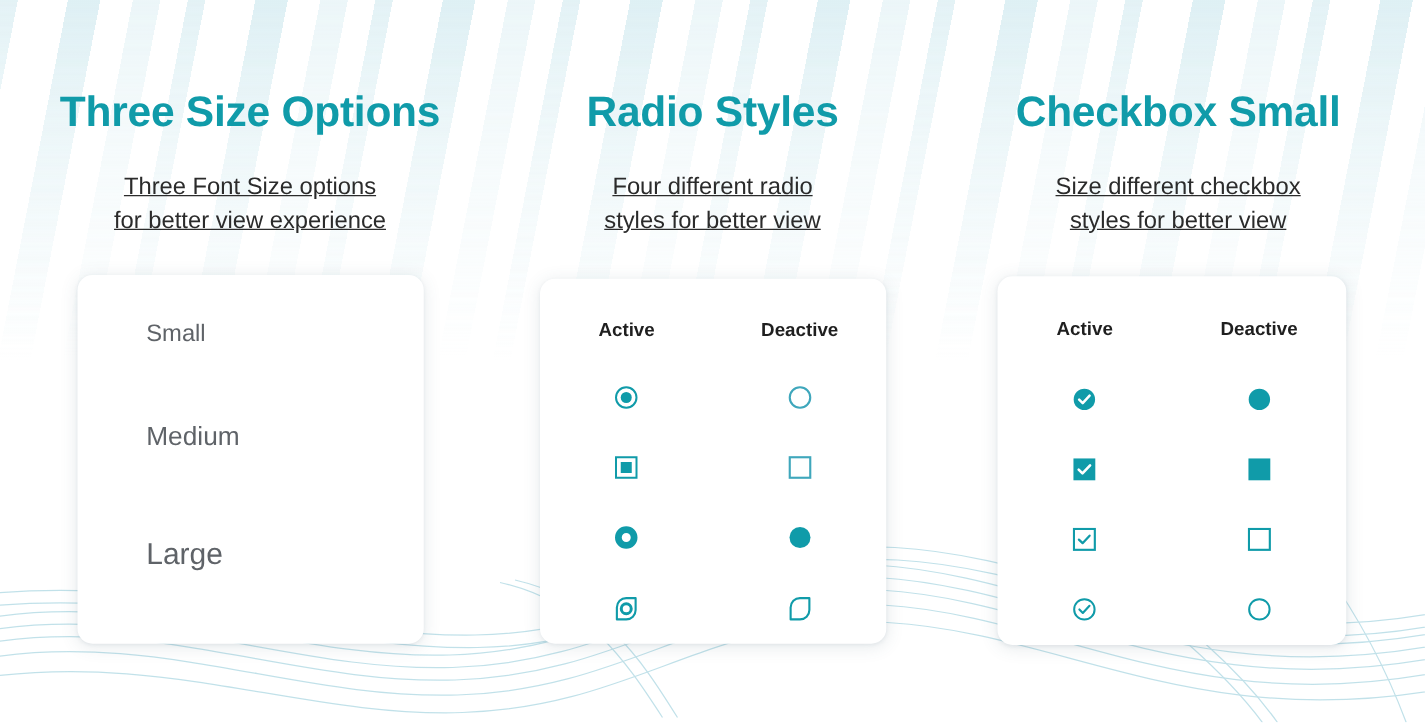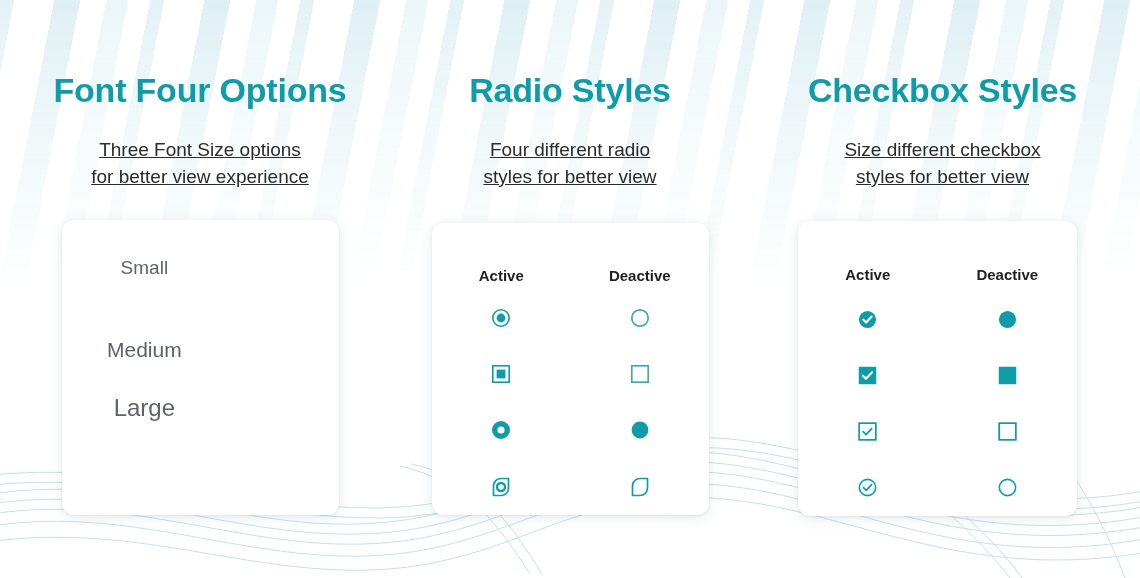--- a/index.html
+++ b/index.html
@@ -64,28 +64,28 @@
     position:absolute;
     background:#fff;
     border-radius:12px;
     box-shadow:0 2px 14px rgba(60,90,110,.13), 0 1px 3px rgba(60,90,110,.08);
   }
   .card-1{left:62px;top:220px;width:277px;height:295px;}
   .card-2{left:52px;top:223px;width:277px;height:292px;}
   .card-3{left:53px;top:221px;width:279px;height:295px;}
 
   
-  .fs-list{position:absolute;left:45px;top:38px;text-align:center;}
+  .fs-list{position:absolute;left:55px;top:38px;}
   .fs-item{color:#5f6368;line-height:1;margin:0;}
   .fs-item.s{font-size:19px;}
   .fs-item.m{font-size:21px;margin-top:62px;}
-  .fs-item.l{font-size:24px;margin-top:36px;}
+  .fs-item.l{font-size:24px;margin-top:72px;}
 
   
-  .opt-head{position:absolute;top:33px;width:100%;display:flex;margin-top:11px;}
+  .opt-head{position:absolute;top:33px;width:100%;display:flex;}
   .opt-head > div{flex:1;text-align:center;font-size:15px;font-weight:700;color:#1f1f1f;}
   .opt-rows{position:absolute;top:69px;width:100%;}
   .opt-row{display:flex;height:56px;align-items:center;}
   .opt-cell{flex:1;display:flex;align-items:center;justify-content:center;}
   .card-2 .opt-head{top:33px;}
   .card-2 .opt-rows{top:67px;}
   .card-3 .opt-head{top:34px;}
   .card-3 .opt-rows{top:70px;}
 
   svg{display:block;}
@@ -109,21 +109,21 @@
       <path d="M880,84 C930,116 980,160 1010,200"></path>
       <path d="M892,82 C942,114 992,158 1022,200"></path>
       <path d="M1060,78 C1090,120 1110,160 1125,200"></path>
     </g>
   </svg>
 </div>
 
 <div class="stage">
 
   <section class="col col-1">
-    <h1 class="heading">Font Four Options</h1>
+    <h1 class="heading">Three Size Options</h1>
     <p class="subtitle" style="white-space:pre-line">Three Font Size options
 for better view experience</p>
 
     <div class="card card-1">
       <div class="fs-list">
         <p class="fs-item s">Small</p>
         <p class="fs-item m">Medium</p>
         <p class="fs-item l">Large</p>
       </div>
     </div>
@@ -211,21 +211,21 @@
               </svg>
             </span>
           </div>
         </div>
 
       </div>
     </div>
   </section>
 
   <section class="col col-3">
-    <h1 class="heading">Checkbox Styles</h1>
+    <h1 class="heading">Checkbox Small</h1>
     <p class="subtitle" style="white-space:pre-line">Size different checkbox
 styles for better view</p>
 
     <div class="card card-3">
       <div class="opt-head">
         <div>Active</div>
         <div>Deactive</div>
       </div>
 
       <div class="opt-rows">

